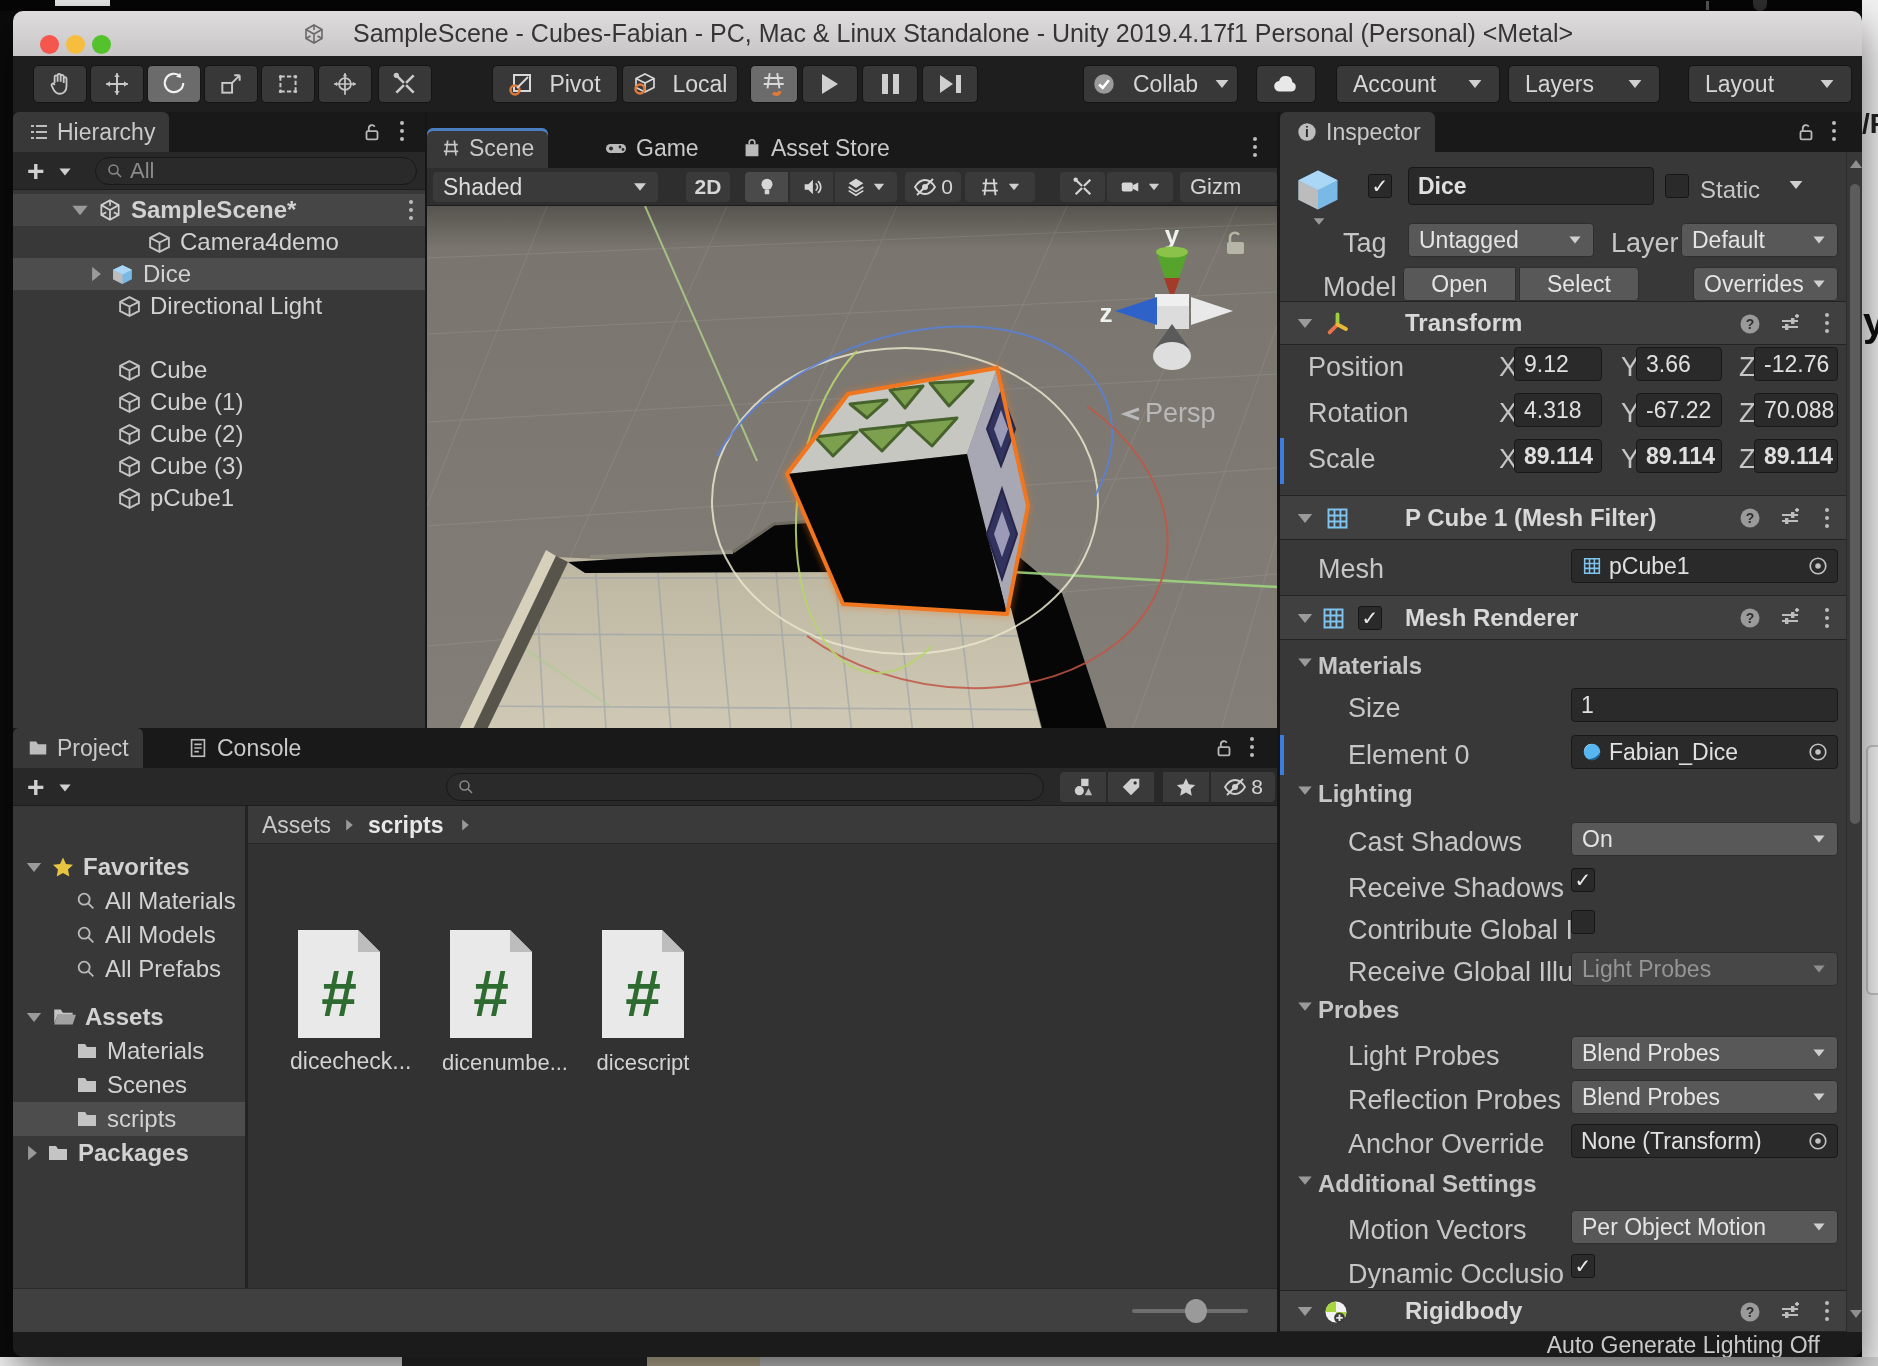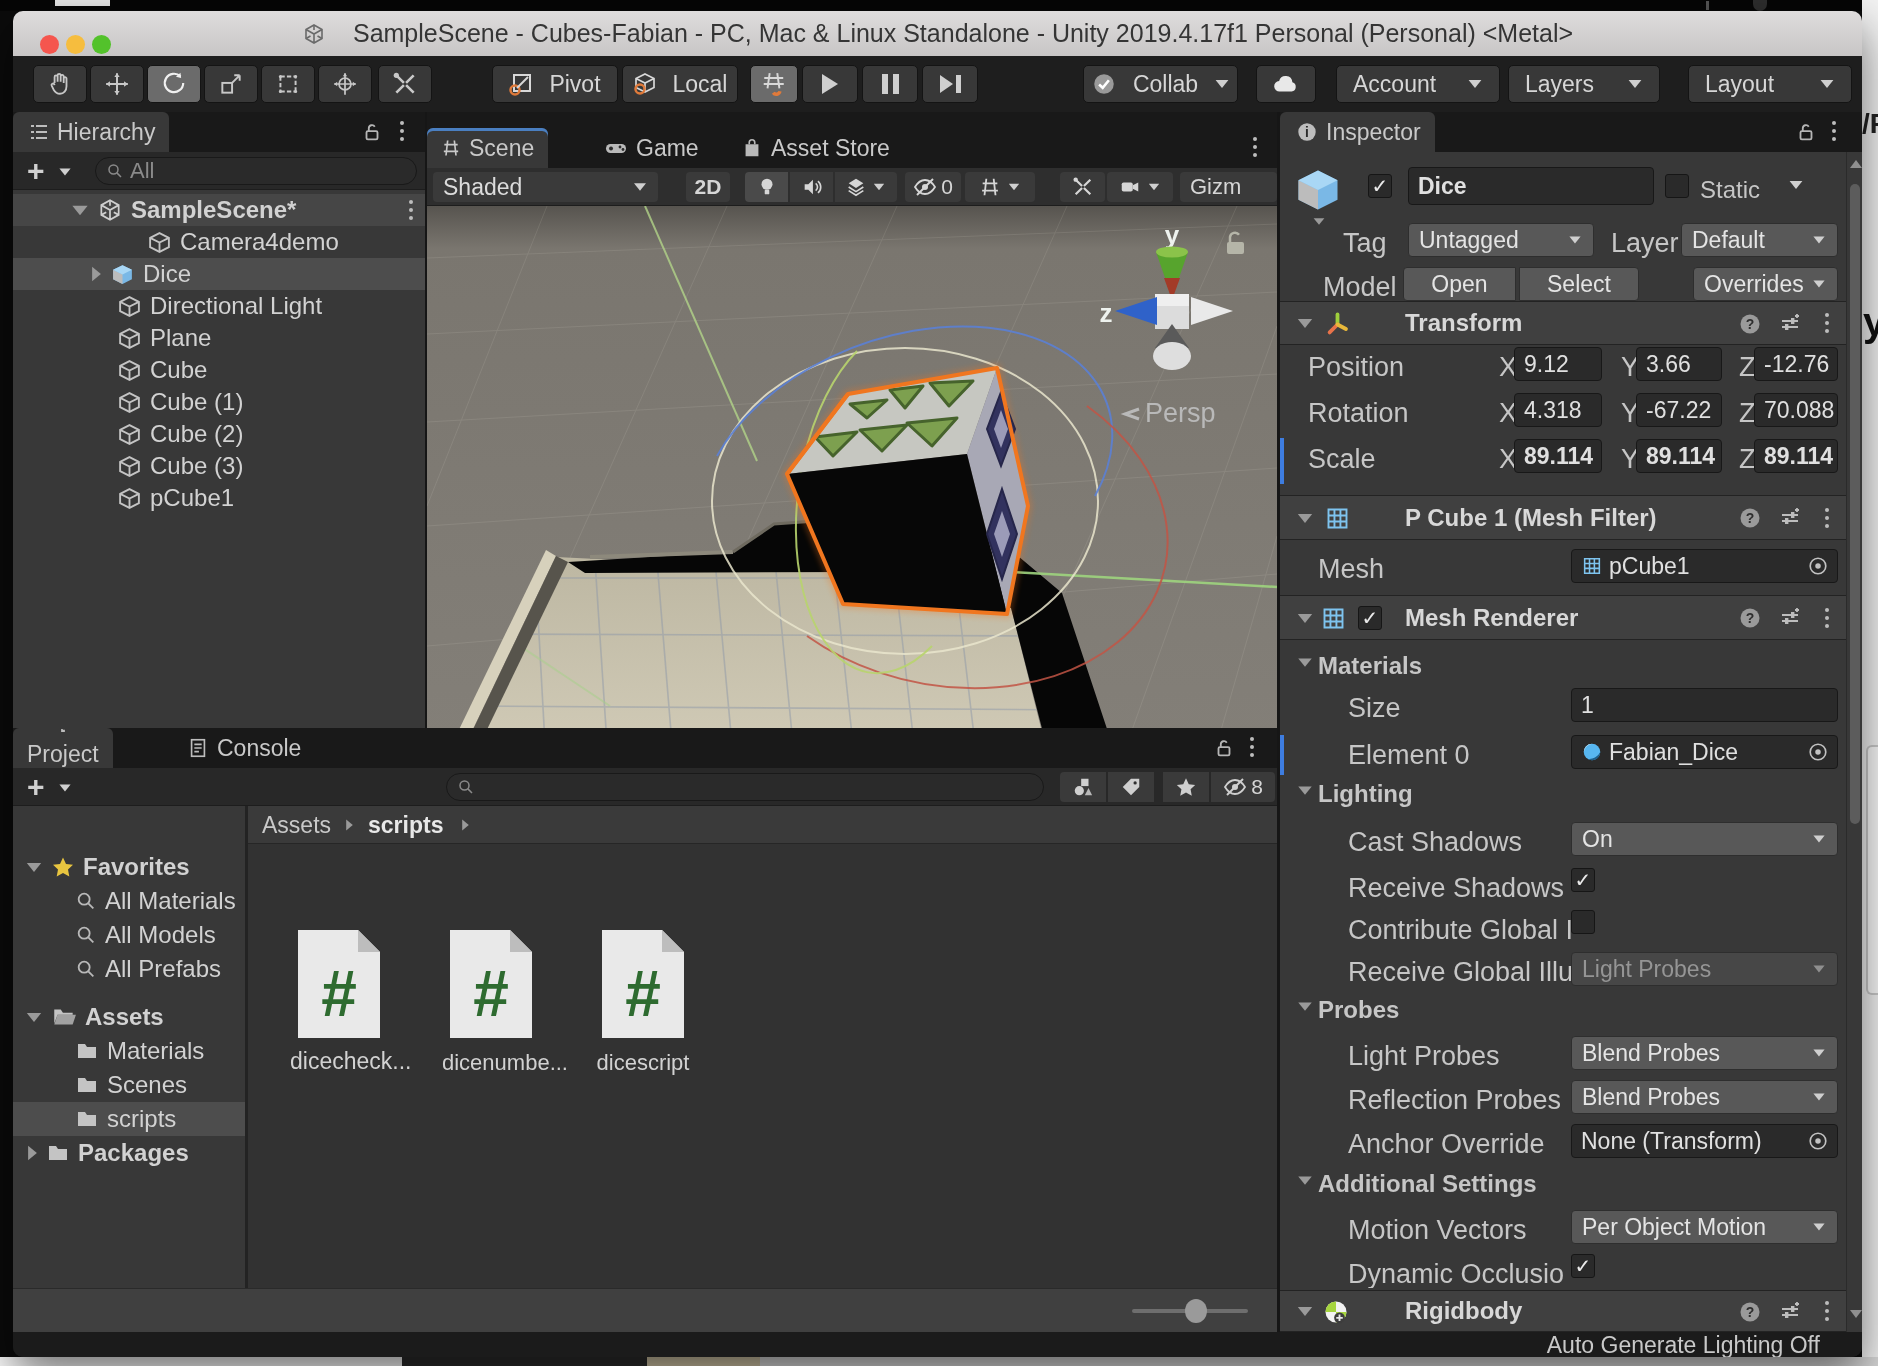--- a/index.html
+++ b/index.html
@@ -389,26 +389,20 @@
             <use href="#i-prefab"></use>
           </svg>
         <span>Dice</span>
       </div>
       <div class="hrow" style="left:0;top:100px;width:387px;">
         <svg width="25" height="25" style="color:#c4c4c4;margin-left:104px;">
             <use href="#i-cube"></use>
           </svg>
         <span>Directional Light</span>
       </div>
-      <div class="hrow" style="left:0;top:132px;width:412px;">
-        <svg width="25" height="25" style="color:#c4c4c4;margin-left:104px;">
-            <use href="#i-cube"></use>
-          </svg>
-        <span>Plane</span>
-      </div>
       <div class="hrow" style="left:0;top:164px;width:412px;">
         <svg width="25" height="25" style="color:#c4c4c4;margin-left:104px;">
             <use href="#i-cube"></use>
           </svg>
         <span>Cube</span>
       </div>
       <div class="hrow" style="left:0;top:196px;width:412px;">
         <svg width="25" height="25" style="color:#c4c4c4;margin-left:104px;">
             <use href="#i-cube"></use>
           </svg>
@@ -631,21 +625,21 @@
         <g>
           <path d="M712 203 L698 208 L712 213" stroke="#b9b9b9" stroke-width="3" fill="none"></path>
           <text x="718" y="216" font-size="27" fill="#b9b9b9">Persp</text>
         </g>
       </g>
     </svg>
   </div>
 
   <div class="abs" style="left:0;top:717px;width:1264px;height:604px;">
     <div class="tabstrip" style="left:0;top:0;width:1264px;">
-      <div class="tab active" style="left:0;flex-direction:column;">
+      <div class="tab active" style="left:0;">
         <svg width="22" height="22" style="color:#bdbdbd">
             <use href="#i-folder"></use>
           </svg>
         <span>Project</span>
       </div>
       <div class="tab" style="left:160px;">
         <svg width="22" height="22" style="color:#bdbdbd">
             <use href="#i-doc"></use>
           </svg>
         <span>Console</span>

